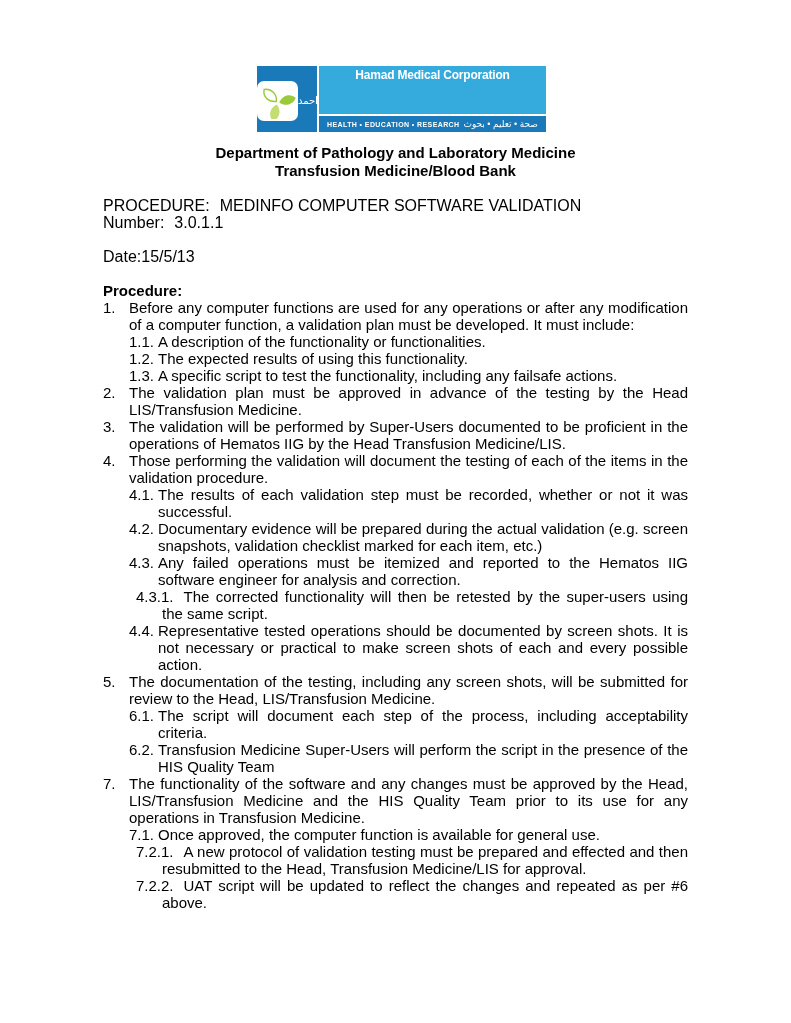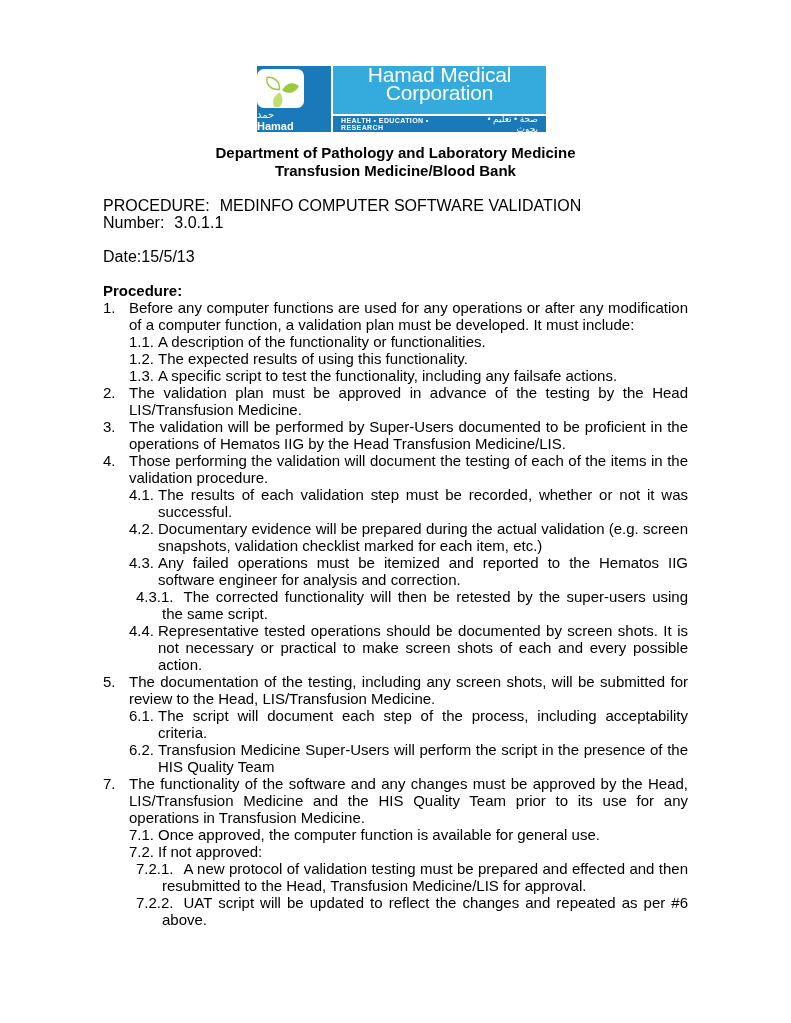--- a/index.html
+++ b/index.html
@@ -8,35 +8,35 @@
     background: #ffffff;
     font-family: "Liberation Sans", "DejaVu Sans", sans-serif;
     color: #000000;
     overflow: hidden;
   }
   .page { padding: 66px 103px 0 103px; box-sizing: border-box; width: 791px; height: 1023px; }
 
   
   .logo { display: flex; width: 289px; height: 66px; margin-left: 154px; }
   .logo-left {
-    width: 74px; background: var(--dark-blue, #1a79b8);
-    display: flex; flex-direction: column; align-items: flex-start;
+    width: 60px; background: var(--dark-blue, #1a79b8);
+    display: flex; flex-direction: row; align-items: center;
     box-sizing: border-box; padding-top: 3px;
   }
   .logo-mark-box {
     width: 47px; height: 40px; background: #ffffff; border-radius: 7px;
     display: flex; align-items: center; justify-content: center;
   }
   .logo-ar-small { color: #ffffff; font-size: 10px; line-height: 12px; margin-top: 1px; }
   .logo-en-small { color: #ffffff; font-size: 11px; font-weight: bold; line-height: 11px; }
   .logo-divider { width: 2px; background: #ffffff; }
   .logo-right { flex: 1; display: flex; flex-direction: column; background: var(--light-blue, #35aadc); min-width: 0; }
   .logo-right-top { flex: 1; color: #ffffff; text-align: center; overflow: hidden; }
   .logo-ar-big { font-size: 18px; line-height: 26px; word-spacing: 7px; direction: rtl; }
-  .logo-en-big { font-size: 21px; font-weight: normal; line-height: 18px; letter-spacing: -0.2px; }
+  .logo-en-big { font-size: 12px; font-weight: bold; line-height: 18px; letter-spacing: -0.2px; }
   .logo-strip {
     height: 16px; background: var(--dark-blue, #1a79b8);
     border-top: 2px solid #ffffff;
     display: flex; justify-content: space-between; align-items: center;
     padding: 0 8px; color: #ffffff;
   }
   .strip-en { font-size: 7px; font-weight: bold; letter-spacing: 0.4px; }
   .strip-ar { font-size: 9px; direction: rtl; }
 
   
@@ -122,18 +122,17 @@
       <div class="item lvl2"><span class="num">4.1.</span>The results of each validation step must be recorded, whether or not it was successful.</div>
       <div class="item lvl2"><span class="num">4.2.</span>Documentary evidence will be prepared during the actual validation (e.g. screen snapshots, validation checklist marked for each item, etc.)</div>
       <div class="item lvl2"><span class="num">4.3.</span>Any failed operations must be itemized and reported to the Hematos IIG software engineer for analysis and correction.</div>
       <div class="item lvl3"><span class="num">4.3.1.</span>The corrected functionality will then be retested by the super-users using the same script.</div>
       <div class="item lvl2"><span class="num">4.4.</span>Representative tested operations should be documented by screen shots.  It is not necessary or practical to make screen shots of each and every possible action.</div>
       <div class="item lvl1"><span class="num">5.</span>The documentation of the testing, including any screen shots, will be submitted for review to the Head, LIS/Transfusion Medicine.</div>
       <div class="item lvl2"><span class="num">6.1.</span>The script will document each step of the process, including acceptability criteria.</div>
       <div class="item lvl2"><span class="num">6.2.</span>Transfusion Medicine Super-Users will perform the script in the presence of the HIS Quality Team</div>
       <div class="item lvl1"><span class="num">7.</span>The functionality of the software and any changes must be approved by the Head, LIS/Transfusion Medicine and the HIS Quality Team prior to its use for any operations in Transfusion Medicine.</div>
       <div class="item lvl2"><span class="num">7.1.</span>Once approved, the computer function is available for general use.</div>
-      <div class="item lvl2"><span class="num">7.2.</span>If not approved:</div>
       <div class="item lvl3"><span class="num">7.2.1.</span>A new protocol of validation testing must be prepared and effected and then resubmitted to the Head, Transfusion Medicine/LIS for approval.</div>
       <div class="item lvl3"><span class="num">7.2.2.</span>UAT script will be updated to reflect the changes and repeated as per #6 above.</div>
     </div>
 
 </div>
 
 </body></html>

